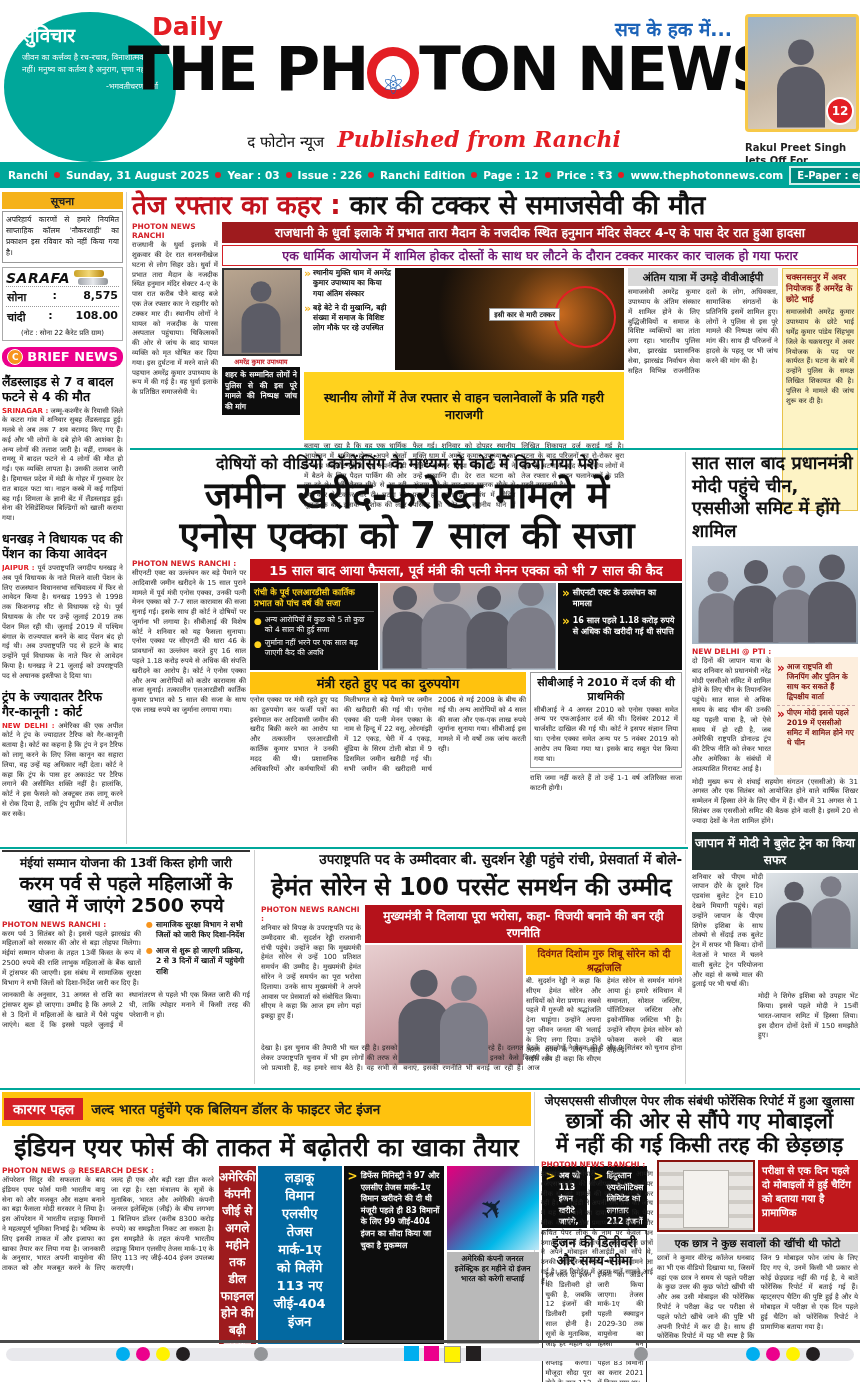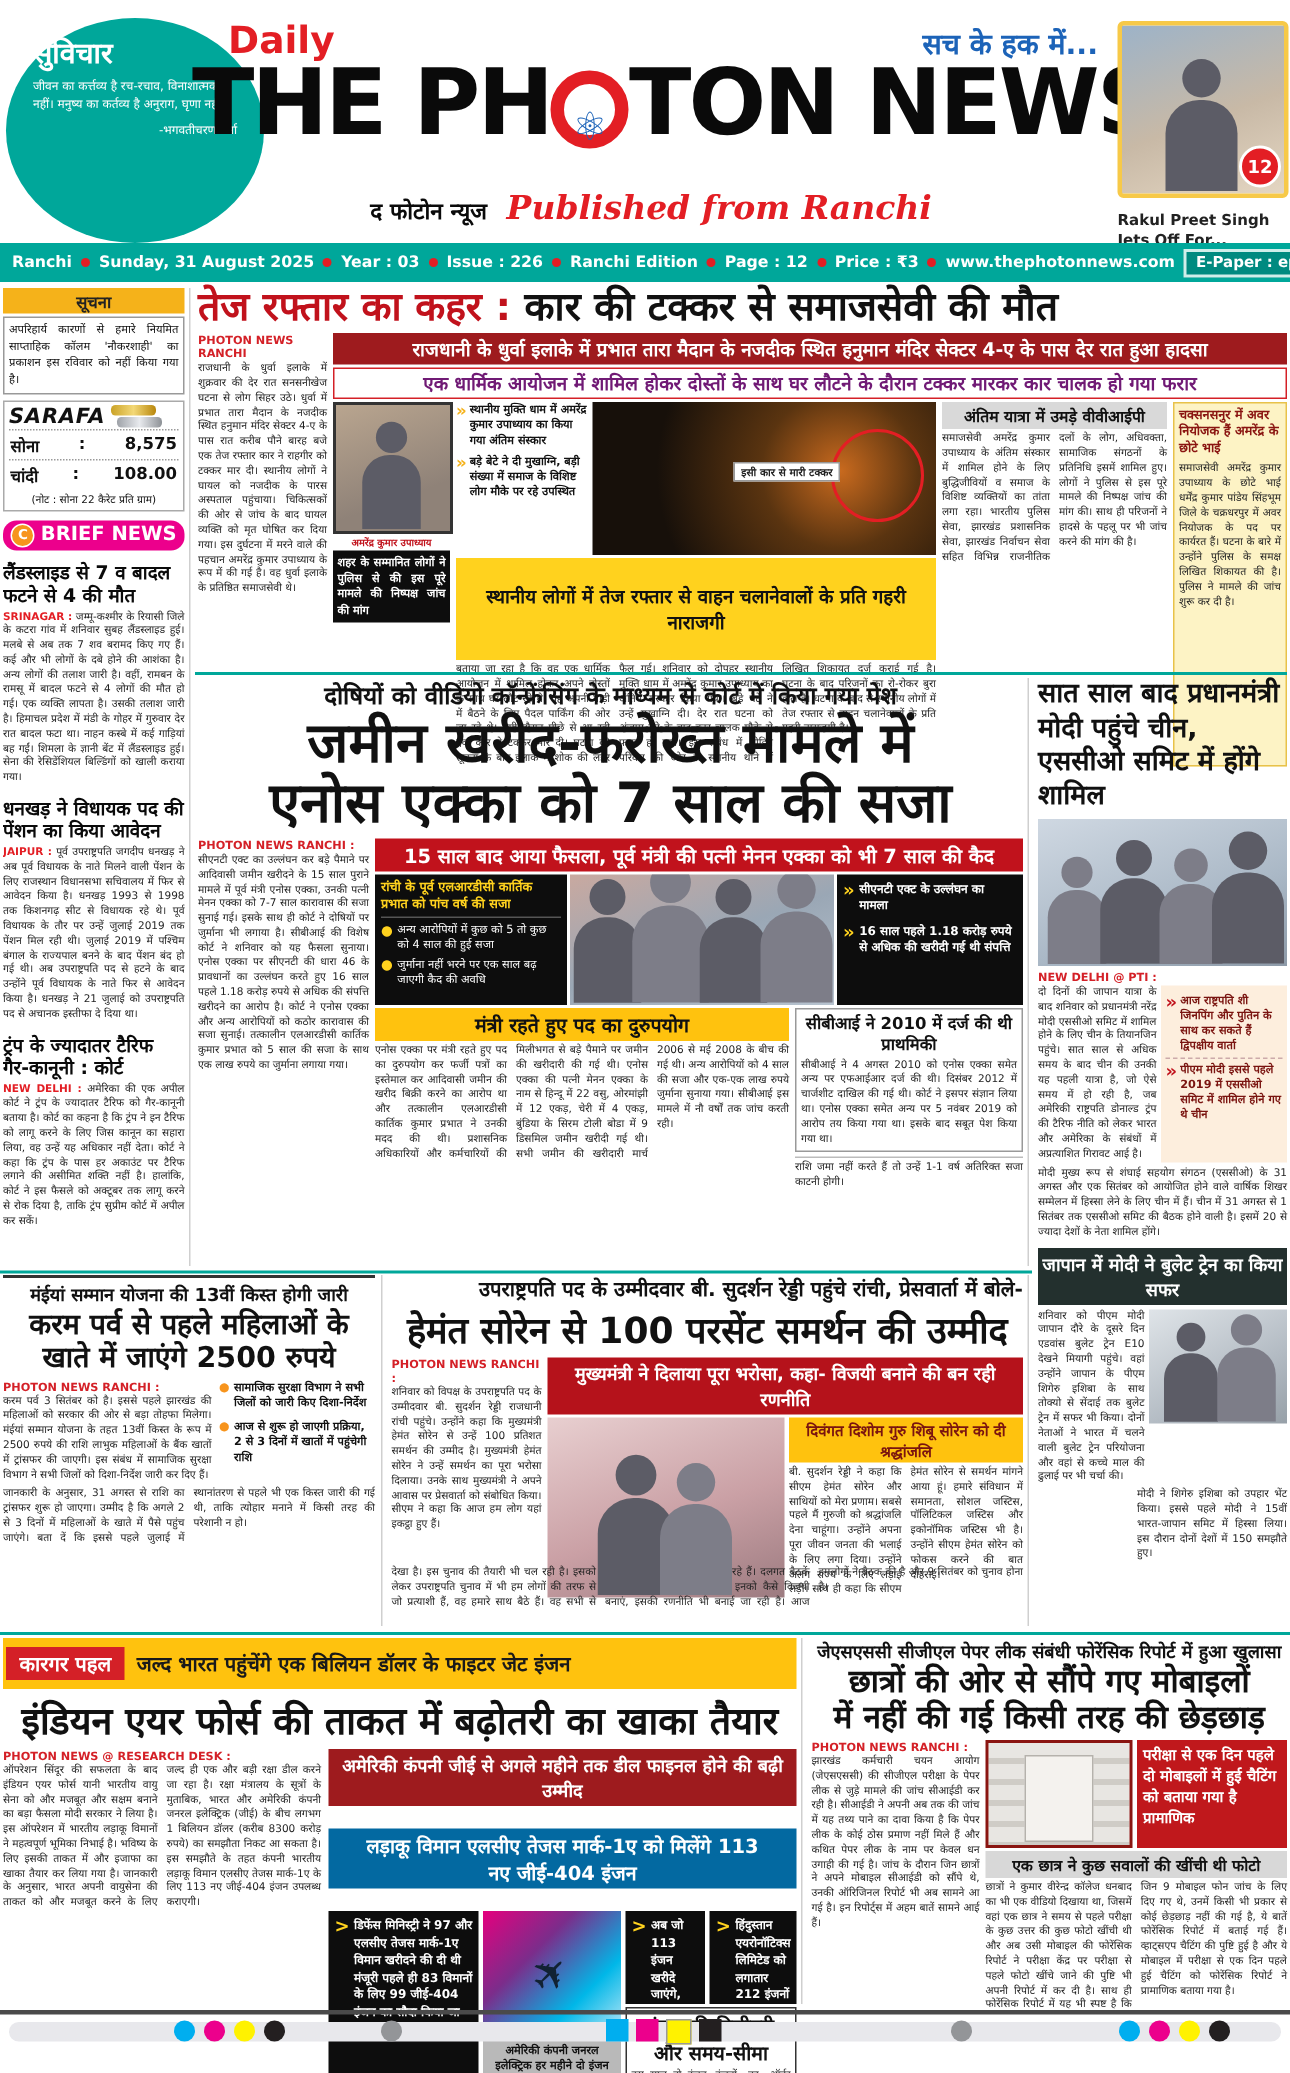--- a/index.html
+++ b/index.html
@@ -13,21 +13,21 @@
   .suvichar{position:absolute;left:4px;top:12px;width:172px;height:150px;background:#00a79a;border-radius:50% ;color:#fff;padding:10px 18px;box-sizing:border-box;}
   .suvichar .t{font-size:19px;font-weight:800;display:block;margin-bottom:4px;}
   .suvichar .q{font-size:8px;line-height:1.45;display:block;}
   .suvichar .a{font-size:8px;display:block;text-align:right;margin-top:5px;}
   .daily{position:absolute;left:152px;top:12px;color:#e31e24;font-size:25px;font-weight:800;}
   .mast-title{position:absolute;left:128px;top:38px;width:612px;text-align:center;font-size:61px;font-weight:900;letter-spacing:-2px;line-height:1;white-space:nowrap;color:#0a0a0a;}
   .atom{display:inline-block;vertical-align:-4px;width:52px;height:52px;border:9px solid #e31e24;border-radius:50%;box-sizing:border-box;background:#fff;line-height:33px;text-align:center;}
   .atom span{font-size:26px;color:#1c63b8;font-weight:400;letter-spacing:0;}
   .tagline{position:absolute;right:128px;top:16px;color:#1c63b8;font-size:19px;font-weight:800;}
   .subline{position:absolute;left:128px;top:126px;width:612px;text-align:center;white-space:nowrap;}
-  .subline .hn{font-size:15px;font-weight:700;color:#0a0a0a;margin-right:8px;}
+  .subline .hn{font-size:15px;font-weight:400;color:#0a0a0a;margin-right:8px;}
   .subline .pf{font-family:"DejaVu Serif",serif;font-style:italic;font-size:22px;font-weight:bold;color:#e31e24;}
   .celeb{position:absolute;right:3px;top:14px;width:112px;}
   .celeb-photo{position:relative;width:108px;height:112px;border:3px solid #f7c948;border-radius:4px;background:linear-gradient(160deg,#9db3c8 0%,#c8b9a6 55%,#e4d6c2 100%);overflow:hidden;}
   .badge{position:absolute;right:2px;bottom:4px;width:24px;height:24px;background:#e31e24;color:#fff;border-radius:50%;font-size:12px;font-weight:800;text-align:center;line-height:24px;border:2px solid #fff;}
   .celeb-cap{font-size:10px;font-weight:800;color:#222;margin-top:10px;line-height:1.25;}
   
   .sil{position:relative;display:inline-block;width:34px;height:58px;}
   .sil::before{content:"";position:absolute;top:2px;left:50%;transform:translateX(-50%);width:16px;height:16px;border-radius:50%;background:#5c5c66;}
   .sil::after{content:"";position:absolute;top:19px;left:50%;transform:translateX(-50%);width:30px;height:38px;border-radius:14px 14px 0 0;background:#5c5c66;}
   .sil.l::before,.sil.l::after{background:#7d7d88;}
@@ -137,21 +137,21 @@
   .trib{flex:1;}
   .trib-h{background:#ffc20e;color:#7a1410;font-size:10px;font-weight:900;text-align:center;padding:1px 0;margin-bottom:2px;}
   
   #airforce{position:absolute;left:2px;top:1092px;width:533px;height:244px;border-right:1px solid #cfcfcf;padding-right:3px;box-sizing:border-box;}
   .af-top{display:flex;align-items:center;background:#ffc20e;height:34px;}
   .af-label{background:#d42027;color:#fff;font-size:13.5px;font-weight:900;padding:2px 9px;margin:0 8px 0 2px;}
   .af-kick{font-size:13.5px;font-weight:900;color:#1a1a1a;}
   .af-h1{font-size:25px;font-weight:900;text-align:center;margin:3px 0;}
   .af-wrap{display:flex;gap:5px;height:178px;}
   .af-left{width:212px;flex:0 0 auto;}
-  .af-right{flex:1;display:flex;flex-direction:column;gap:15px;}
+  .af-right{flex:1;display:flex;flex-direction:row;gap:2px;}
   .af-b1{background:#9e1b1e;color:#fff;font-size:12px;font-weight:800;text-align:center;padding:2px 0;}
   .af-b2{background:#0369a1;color:#fff;font-size:13px;font-weight:900;text-align:center;padding:2px 16px;}
   .af-facts{display:flex;gap:3px;flex:1;}
   .fact{background:#0d0d0d;color:#fff;padding:4px;box-sizing:border-box;}
   .fact .bi{display:flex;gap:3px;font-size:8px;font-weight:700;line-height:1.45;}
   .f1{width:100px;flex:0 0 auto;}
   .planecol{width:92px;flex:0 0 auto;display:flex;flex-direction:column;gap:2px;}
   .plane{height:84px;background:linear-gradient(135deg,#e5007e 0%,#7b2d8b 35%,#00b7e8 70%,#c3e9f7 100%);display:flex;align-items:center;justify-content:center;}
   .plane span{font-size:30px;color:#123;transform:rotate(-45deg);}
   .planecap{background:#b9b9b9;color:#111;font-size:7.5px;font-weight:800;text-align:center;padding:2px;line-height:1.35;flex:1;}

